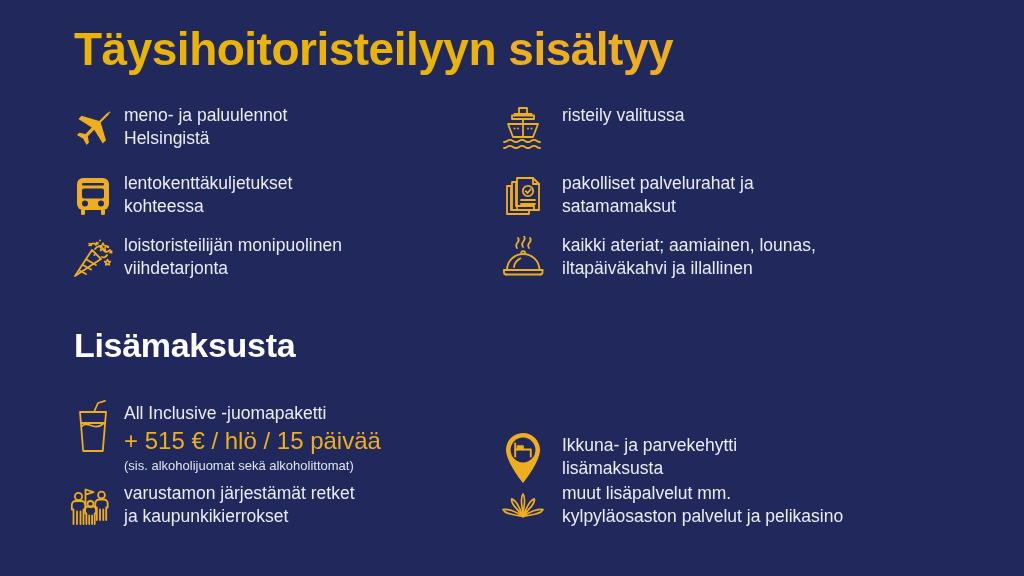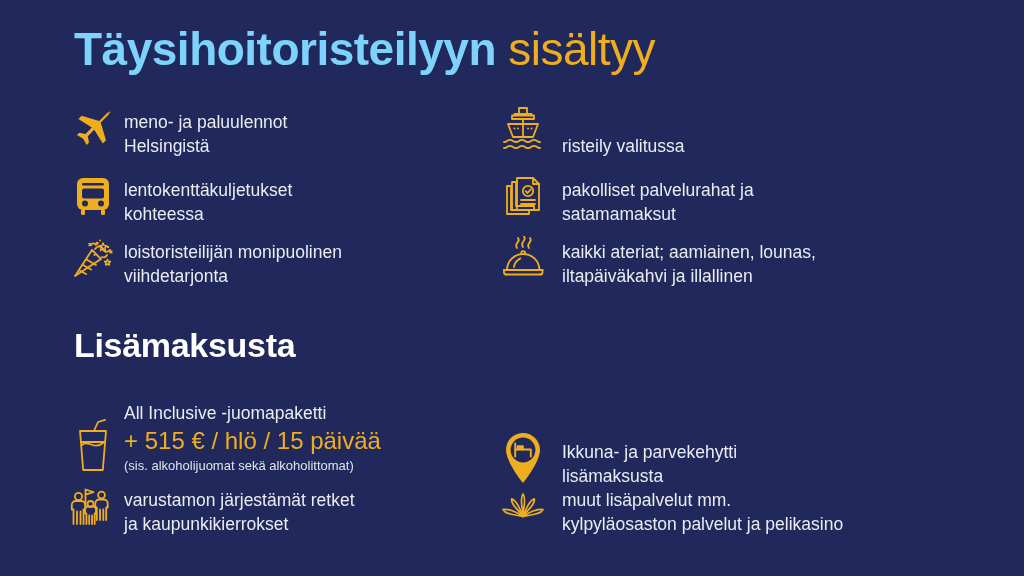--- a/index.html
+++ b/index.html
@@ -19,45 +19,45 @@
   
   .title {
     position: absolute;
     left: 74px;
     top: 22px;
     font-size: 46px;
     letter-spacing: -0.5px;
     white-space: nowrap;
   }
   .title .strong {
-    color: #7dd3fc;
+    color: #eab308;
     font-weight: 700;
   }
   .title .accent {
     color: #efae1e;
-    font-weight: 400;
+    font-weight: 700;
     margin-top: 32px;
   }
 
   
   .section-heading {
     position: absolute;
     left: 74px;
     top: 326px;
     font-size: 34px;
     font-weight: 700;
     color: #ffffff;
     letter-spacing: -0.3px;
   }
 
   
   .row {
     position: absolute;
     display: flex;
-    align-items: flex-end;
+    align-items: flex-start;
   }
   .icon-box {
     width: 62px;
     min-width: 62px;
     height: 58px;
     display: flex;
     align-items: center;
     justify-content: center;
   }
   .icon-box svg { display: block; }

